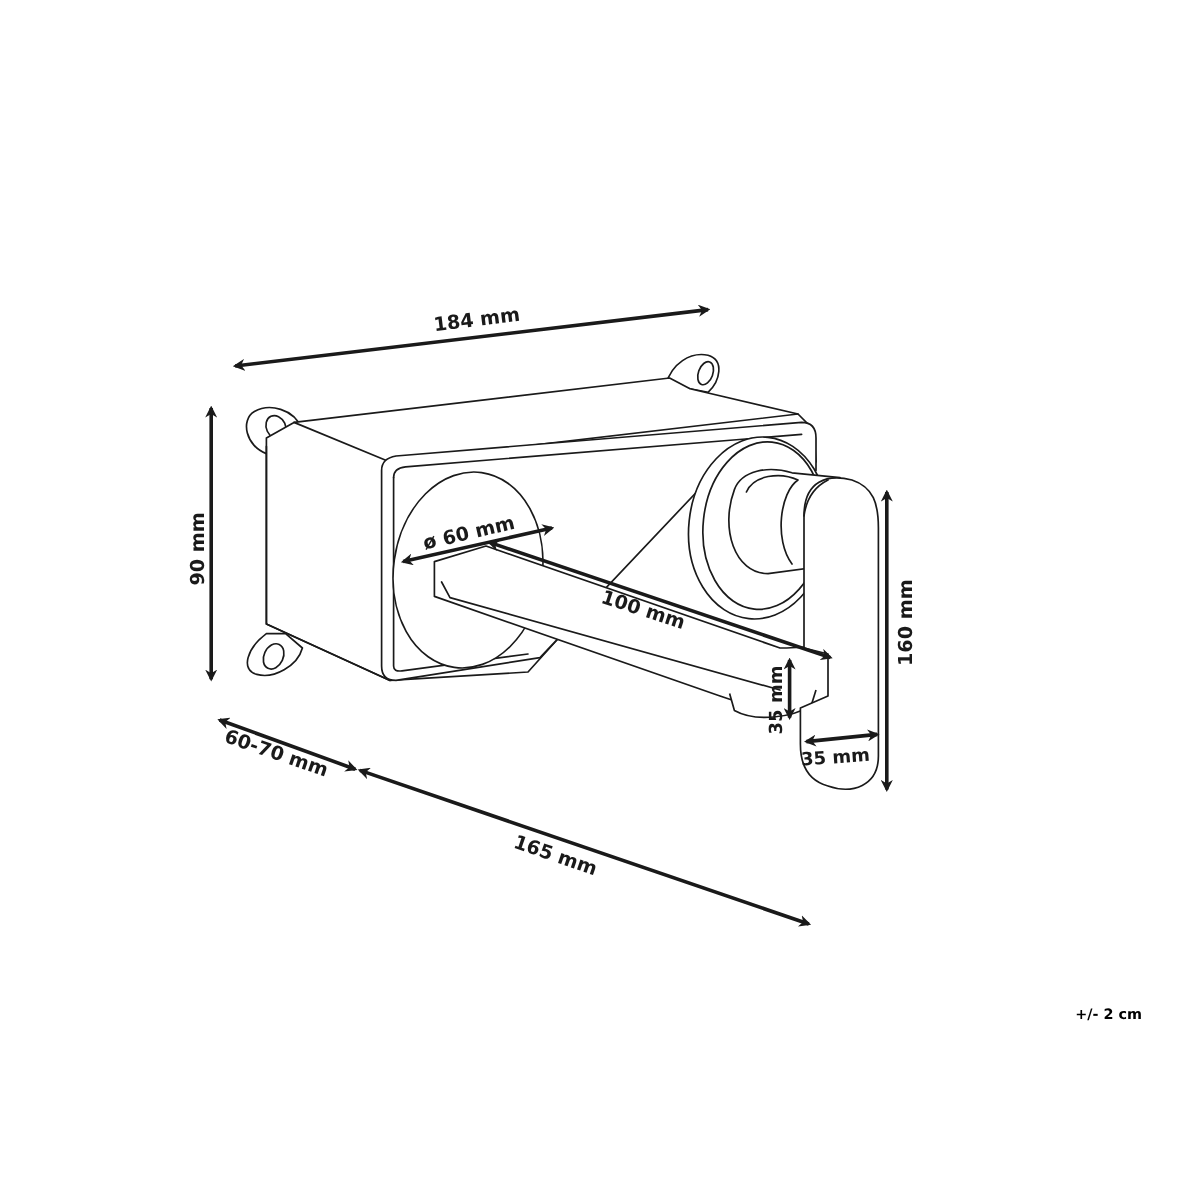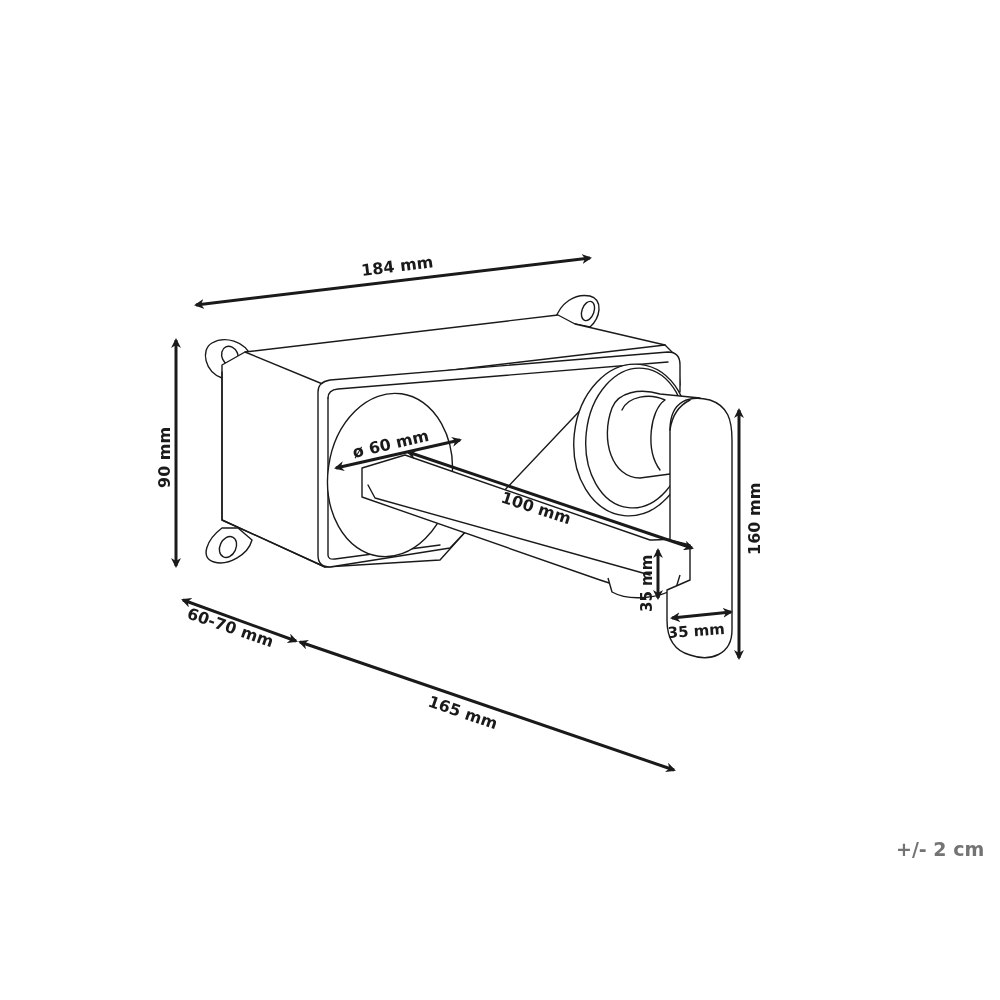--- a/index.html
+++ b/index.html
@@ -2,21 +2,21 @@
 <html><head>
 <meta charset="utf-8">
 <style>
   html, body { margin: 0; padding: 0; background: #ffffff; }
   body { width: 1000px; height: 1000px; position: relative; overflow: hidden; }
   #canvas { position: absolute; left: 0; top: 0; width: 1000px; height: 1000px; }
   .lbl { font-family: "DejaVu Sans", sans-serif; font-weight: bold; fill: #1a1a1a; }
   .outline { fill: none; stroke: #1a1a1a; stroke-width: 1.4; stroke-linejoin: round; stroke-linecap: round; }
   .fillw { fill: #ffffff; stroke: #1a1a1a; stroke-width: 1.4; stroke-linejoin: round; }
   .dim { stroke: #1a1a1a; stroke-width: 3; fill: none; }
-  .tol { position: absolute; left: 896px; top: 838px; font-family: "DejaVu Sans", sans-serif; font-weight: bold; font-size: 19px; color: #737373; }
+  .tol { position: absolute; left: 896px; top: 838px; font-family: "DejaVu Sans", sans-serif; font-weight: bold; font-size: 12px; color: #000000; }
 </style>
 </head>
 <body>
 
 <svg id="canvas" viewBox="0 0 1000 1000" xmlns="http://www.w3.org/2000/svg">
   <defs>
     <marker id="ah" markerWidth="10" markerHeight="10" refX="8" refY="5" orient="auto-start-reverse" markerUnits="userSpaceOnUse">
       <path d="M0,0 L10,5 L0,10 L3,5 Z" fill="#1a1a1a"></path>
     </marker>
   </defs>

